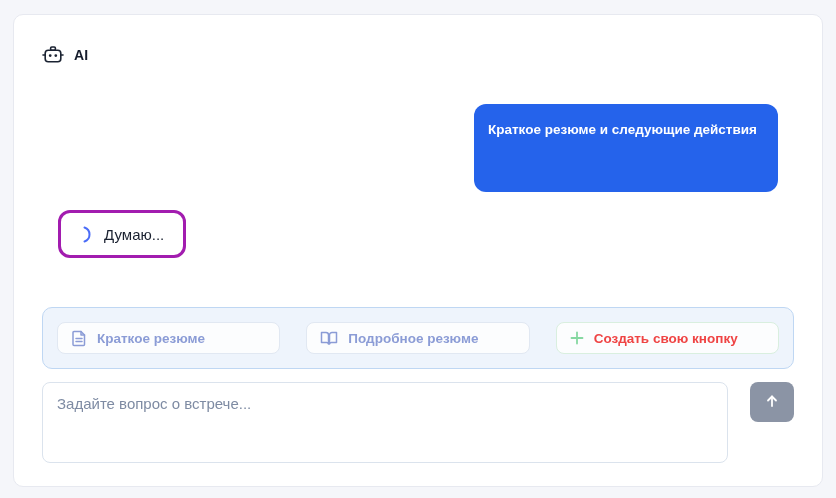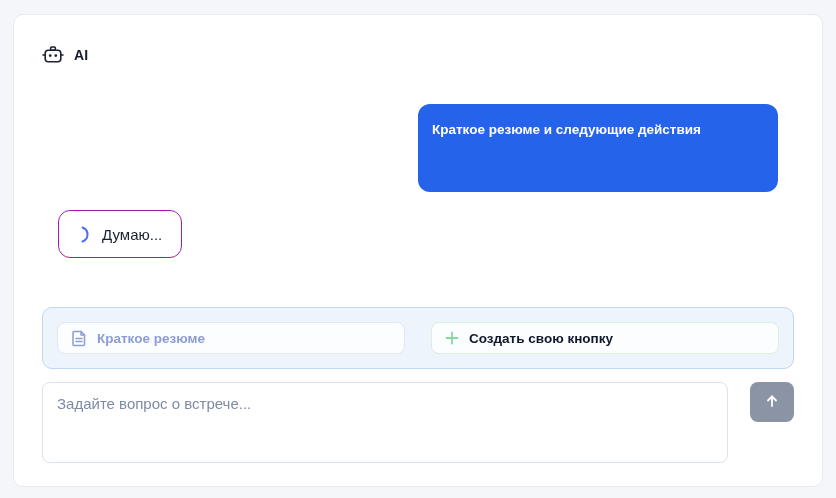--- a/index.html
+++ b/index.html
@@ -34,40 +34,40 @@
   .title {
     font-size: 14px;
     font-weight: 700;
     color: #151c2c;
     letter-spacing: 0.2px;
   }
   
   .msg-user {
     box-sizing: border-box;
     margin: 37px 16px 0 auto;
-    width: 360px;
+    width: 304px;
     min-height: 88px;
     background: #2563eb;
     border-radius: 12px;
     padding: 18px 14px 14px 14px;
     color: #ffffff;
     font-size: 13.5px;
     font-weight: 600;
     line-height: 1.25;
   }
   .msg-thinking {
     box-sizing: border-box;
     display: inline-flex;
     align-items: center;
     gap: 9px;
     margin: 18px 0 0 16px;
     height: 48px;
     padding: 0 19px;
     background: #ffffff;
-    border: 1px solid #a21caf;
+    border: 3px solid #a21caf;
     border-radius: 12px;
     font-size: 15px;
     color: #1a2130;
     justify-content: center;
   }
   .spinner { display: inline-flex; margin-top: 1px; }
   
   .suggestions {
     box-sizing: border-box;
     margin-top: 49px;
@@ -89,21 +89,21 @@
     background: #fcfdfe;
     border: 1px solid #e1e8f2;
     border-radius: 8px;
     font-family: "Liberation Sans", sans-serif;
     font-size: 13.5px;
     font-weight: 600;
     cursor: pointer;
     text-align: left;
   }
   .sugg.indigo { color: #8b9cd6; }
-  .sugg.green  { color: #0f172a; border-color: #d9efdf; }
+  .sugg.green  { color: #ef4444; border-color: #d9efdf; }
   .sicon { display: inline-flex; }
   
   .composer {
     margin-top: 13px;
     display: flex;
     gap: 22px;
     align-items: flex-start;
   }
   .composer textarea {
     box-sizing: border-box;
@@ -173,20 +173,29 @@
         <svg width="16" height="17" viewBox="0 0 16 17" fill="none" stroke="#8b9cd6" stroke-width="1.5" stroke-linecap="round" stroke-linejoin="round">
           <path d="M3 1.5h7l3.5 3.5v9.5a1 1 0 0 1-1 1H3a1 1 0 0 1-1-1v-12a1 1 0 0 1 1-1z"></path>
           <path d="M10 1.5v3.5h3.5"></path>
           <line x1="5" y1="8.5" x2="11" y2="8.5"></line>
           <line x1="5" y1="11.5" x2="11" y2="11.5"></line>
         </svg>
       </span>
       <span>Краткое резюме</span>
     </button>
 
+    <button class="sugg indigo">
+      <span class="sicon">
+        <svg width="18" height="16" viewBox="0 0 18 16" fill="none" stroke="#8b9cd6" stroke-width="1.5" stroke-linecap="round" stroke-linejoin="round">
+          <path d="M1.5 2.5h4.5a2.5 2.5 0 0 1 2.5 2.5v9a2 2 0 0 0-2-1.5H1.5z"></path>
+          <path d="M16.5 2.5H12a2.5 2.5 0 0 0-2.5 2.5v9a2 2 0 0 1 2-1.5h5z"></path>
+        </svg>
+      </span>
+      <span>Подробное резюме</span>
+    </button>
 
     <button class="sugg green">
       <span class="sicon">
         <svg width="14" height="14" viewBox="0 0 14 14" fill="none" stroke="#85d8a1" stroke-width="1.8" stroke-linecap="round">
           <line x1="7" y1="1.5" x2="7" y2="12.5"></line>
           <line x1="1.5" y1="7" x2="12.5" y2="7"></line>
         </svg>
       </span>
       <span>Создать свою кнопку</span>
     </button>

